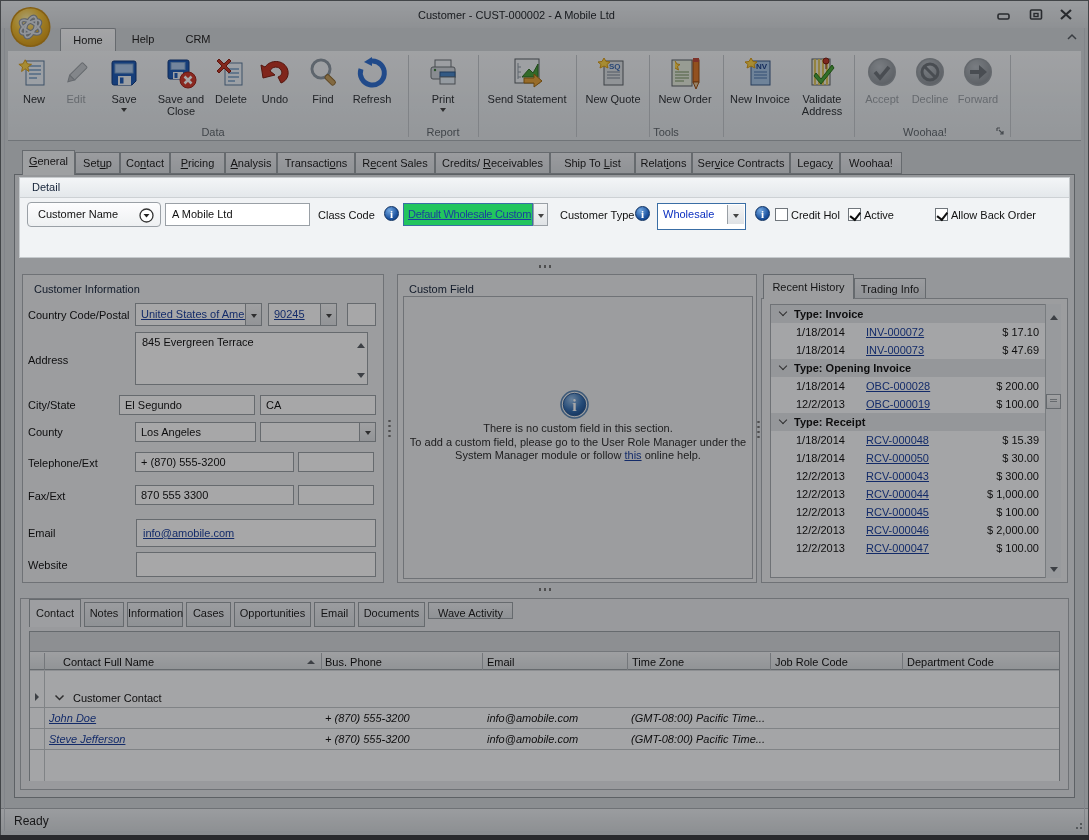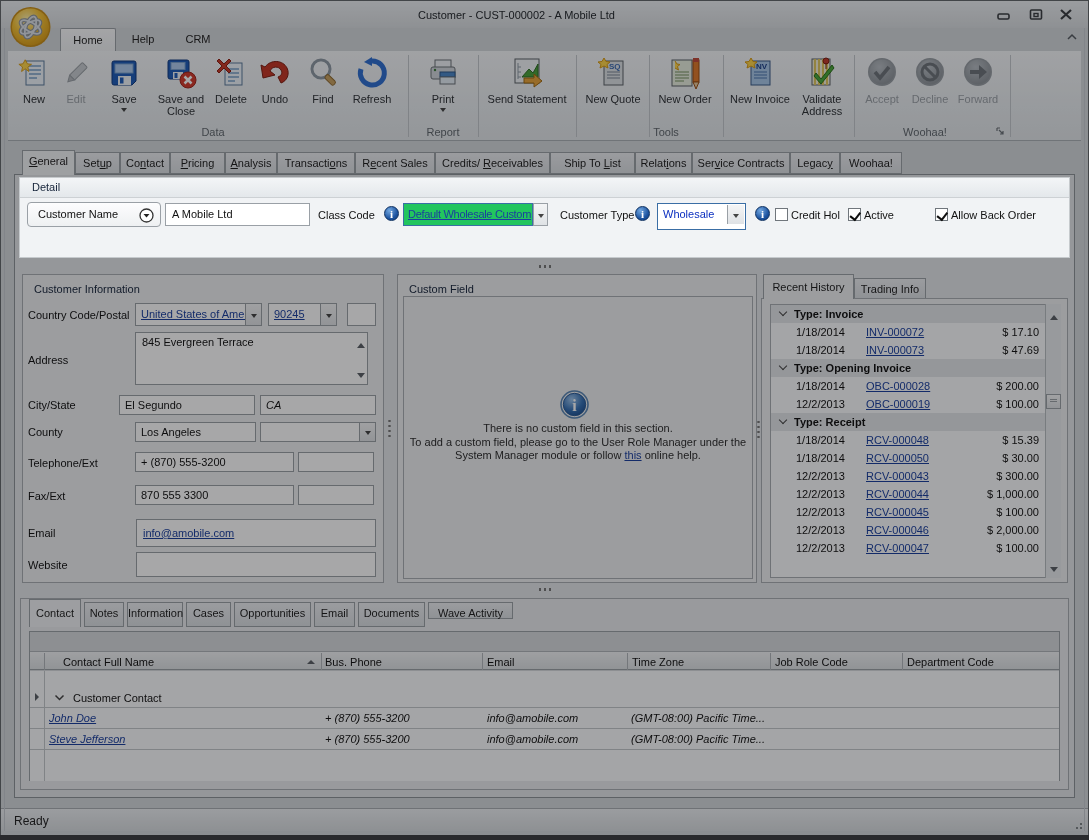--- a/index.html
+++ b/index.html
@@ -340,21 +340,21 @@
   <div class="fld" style="left:112px;top:57px;width:233px;height:53px;">
     <span style="position:absolute;left:6px;top:3px;">845 Evergreen Terrace</span>
     <div class="abs arrowup" style="right:1px;top:1px;width:11px;height:14px;"></div>
     <div class="abs arrowdn" style="right:1px;bottom:1px;width:11px;height:14px;"></div>
   </div>
   <span class="lbl" style="left:5px;top:124px;">City/State</span>
   <div class="fld" style="left:96px;top:120px;width:136px;height:20px;">
       <span style="position:absolute;left:5px;top:3px;">El Segundo</span>
     </div>
   <div class="fld" style="left:237px;top:120px;width:116px;height:20px;">
-      <span style="position:absolute;left:5px;top:3px;font-style:italic;">CA</span>
+      <span style="position:absolute;left:5px;top:3px;">CA</span>
     </div>
   <span class="lbl" style="left:5px;top:151px;">County</span>
   <div class="fld" style="left:112px;top:147px;width:121px;height:20px;">
       <span style="position:absolute;left:5px;top:3px;">Los Angeles</span>
     </div>
   <div class="fld" style="left:237px;top:147px;width:116px;height:20px;">
     <div class="dropbtn" style="right:0;top:0;width:16px;height:18px;border:none;border-left:1px solid #9aa0a6;background:linear-gradient(#f4f5f6,#dfe2e5);"></div>
   </div>
   <span class="lbl" style="left:5px;top:182px;">Telephone/Ext</span>
   <div class="fld" style="left:112px;top:177px;width:159px;height:20px;">

